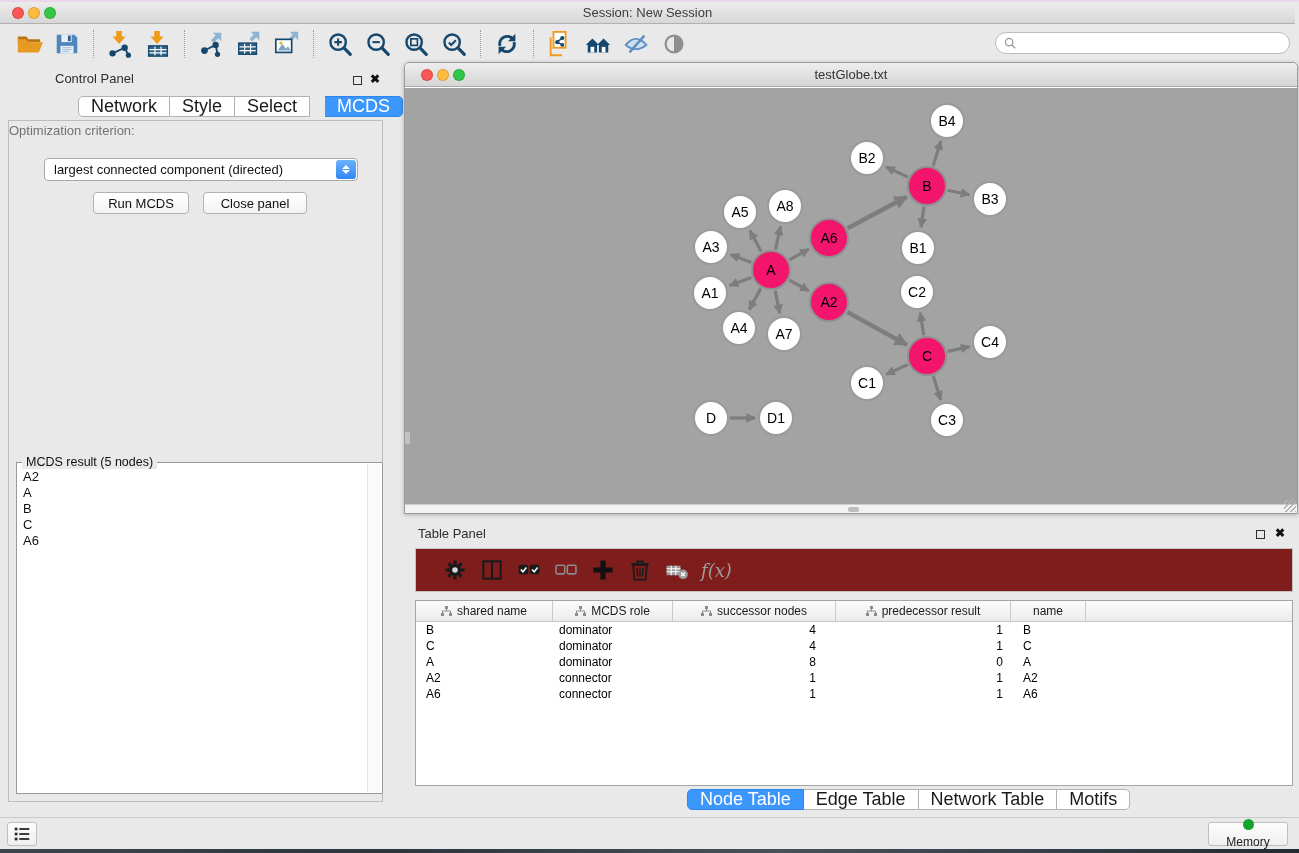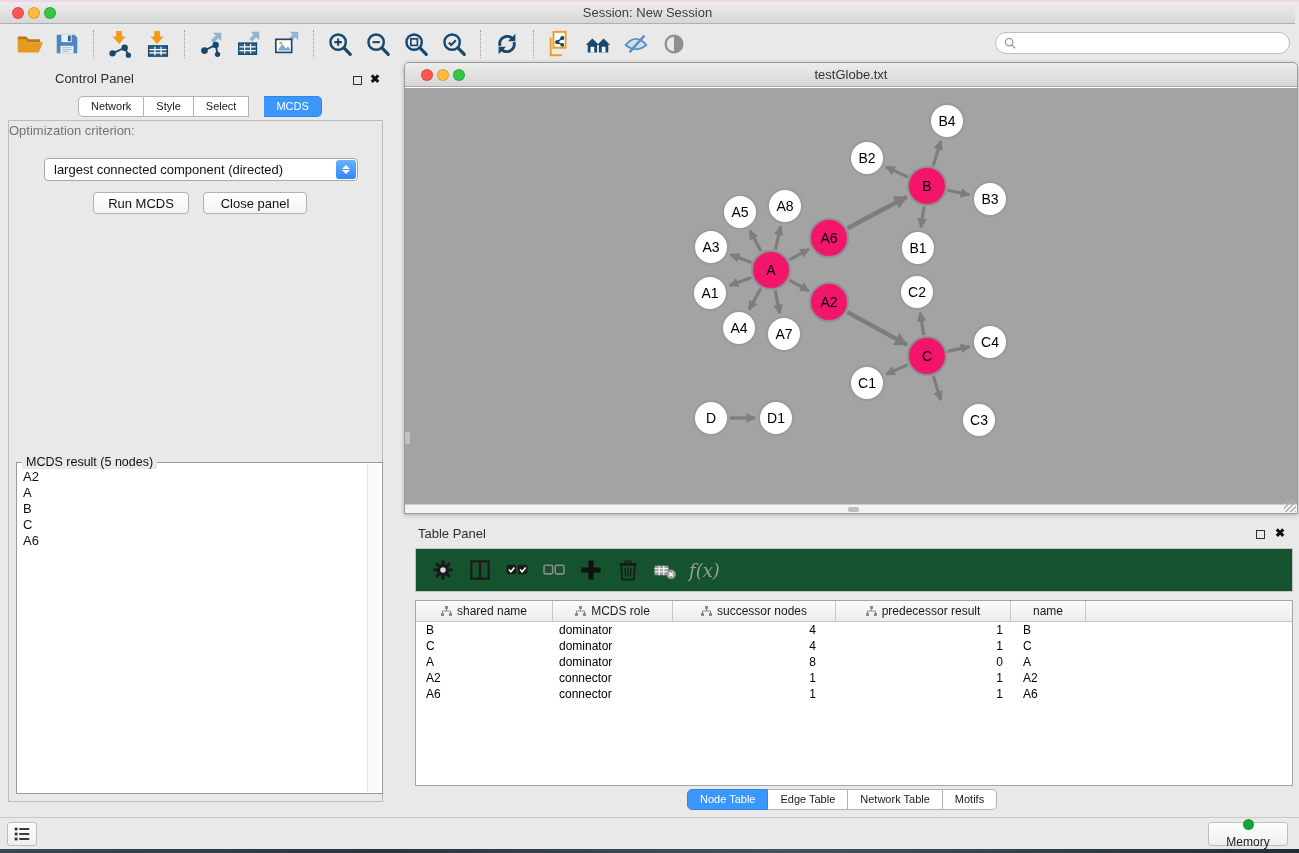--- a/index.html
+++ b/index.html
@@ -26,21 +26,21 @@
   
   .wm { display:inline-flex; align-items:center; justify-content:center; width:14px; height:14px; background:none; border:none; padding:0; }
   .wm-float { width:9px; height:9px; border:1.5px solid #2e2e2e; display:inline-block; }
   .wm-close { font-size:12px; font-weight:bold; color:#111; line-height:12px; }
 
   
   .control-panel { position:absolute; left:0; top:62px; width:390px; height:752px; }
   .cp-title { position:absolute; left:10px; top:9px; font-size:13px; color:#2e2e2e;margin-left:45px; }
   .cp-float { position:absolute; right:26px; top:11px; } .cp-close { position:absolute; right:8px; top:10px; }
   .tabs { display:flex; }
-  .tab { border:1px solid #b2b2b2; border-left:none; background:#fff; font-size:11px; line-height:19px;
+  .tab { border:1px solid #b2b2b2; border-left:none; background:#fff; font-size:18px; line-height:19px;
          height:21px; padding:0 12px; color:#1a1a1a; cursor:default; white-space:nowrap; }
   .tab:first-child { border-left:1px solid #b2b2b2; border-radius:5px 0 0 5px; }
   .tab:last-child { border-radius:0 5px 5px 0; }
   .tab.selected { background:#3b97fb; border-color:#2f86e8; color:#fff;margin-left:15px; }
   .cp-tabs { position:absolute; left:78px; top:34px; }
   .cp-box { position:absolute; left:8px; top:58px; width:375px; height:682px; border:1px solid #bdbdbd; }
   .opt-label { position:absolute; top:2px; width:100%; text-align:left; font-size:13px; color:#737373; }
   .combo { position:absolute; left:35px; top:37px; width:314px; height:23px; background:#fff;
            border:1px solid #a8a8a8; border-radius:4px; font-size:13px; }
   .combo-val { line-height:21px; padding-left:9px; color:#111; }
@@ -72,22 +72,22 @@
   .nw-vthumb { position:absolute; left:0; top:369px; width:5px; height:12px; background:#c2c2c2; }
   .nw-hscroll { position:absolute; left:0; right:0; bottom:0; height:9px; background:#f2f2f2; border-top:1px solid #cdcdcd; }
   .nw-hthumb { position:absolute; left:443px; top:2px; width:11px; height:5px; background:#bdbdbd; border-radius:2px; }
   .nw-grip { position:absolute; right:1px; bottom:1px; width:12px; height:12px;
              background:repeating-linear-gradient(135deg, transparent 0 2px, #b2b2b2 2px 3.5px); }
 
   
   .table-panel { position:absolute; left:404px; top:518px; width:895px; height:298px; }
   .tp-title { position:absolute; left:14px; top:8px; font-size:13px; color:#2e2e2e; }
   .tp-float { position:absolute; right:32px; top:9px; } .tp-close { position:absolute; right:12px; top:8px; }
-  .tp-toolbar { position:absolute; left:11px; top:30px; width:878px; height:44px; background:#14532d;
-                border:1px solid #c2c2c2; display:flex; align-items:center; padding-left:10px; gap:3px; }
+  .tp-toolbar { position:absolute; left:11px; top:30px; width:878px; height:44px; background:#7f1d1d;
+                border:1px solid #c2c2c2; display:flex; align-items:center; padding-left:22px; gap:3px; }
   .tp-btn { width:34px; height:34px; display:flex; align-items:center; justify-content:center; background:none; border:none; padding:0; }
   .tp-btn svg { width:26px; height:26px; }
   .fx-label { font-family:"DejaVu Serif", serif; font-style:italic; color:#9c9c9c; font-size:18px; margin-left:4px; }
   .node-table { position:absolute; left:11px; top:82px; width:878px; height:186px; background:#fff; border:1px solid #a5a5a5; overflow:hidden; }
   .nt-header { display:flex; height:21px; background:linear-gradient(#fbfbfb,#ececec); border-bottom:1px solid #c6c6c6; }
   .nt-hcell { display:flex; align-items:center; justify-content:center; gap:5px; font-size:12px; color:#1a1a1a;
               border-right:1px solid #c9c9c9; height:100%; }
   .nt-hcell svg { width:11px; height:11px; }
   .nt-hcell.filler { border-right:none; flex:1; }
   .nt-row { display:flex; height:16px; align-items:center; font-size:12px; color:#000; }
@@ -420,21 +420,21 @@
         </div>
         <div class="gnode" style="left: 444px; top: 277px; width: 36px; height: 36px;">
           <span>C1</span>
         </div>
         <div class="gnode" style="left: 288px; top: 312px; width: 36px; height: 36px;">
           <span>D</span>
         </div>
         <div class="gnode" style="left: 353px; top: 312px; width: 36px; height: 36px;">
           <span>D1</span>
         </div>
-        <div class="gnode" style="left: 556px; top: 314px; width: 36px; height: 36px;">
+        <div class="gnode" style="left: 524px; top: 314px; width: 36px; height: 36px;">
           <span>C3</span>
         </div>
       </div>
     <div class="nw-vthumb"></div>
     <div class="nw-hscroll">
       <div class="nw-hthumb"></div>
     </div>
     <div class="nw-grip"></div>
   </section>
 

